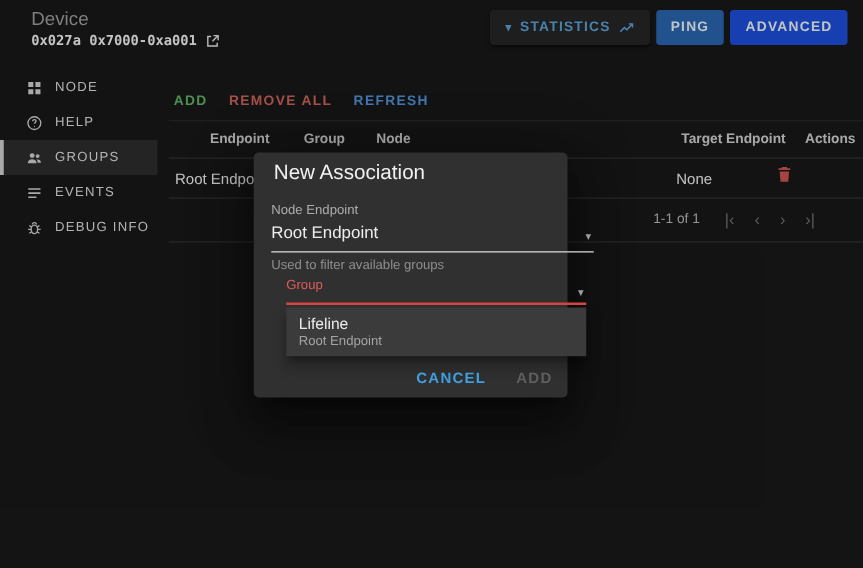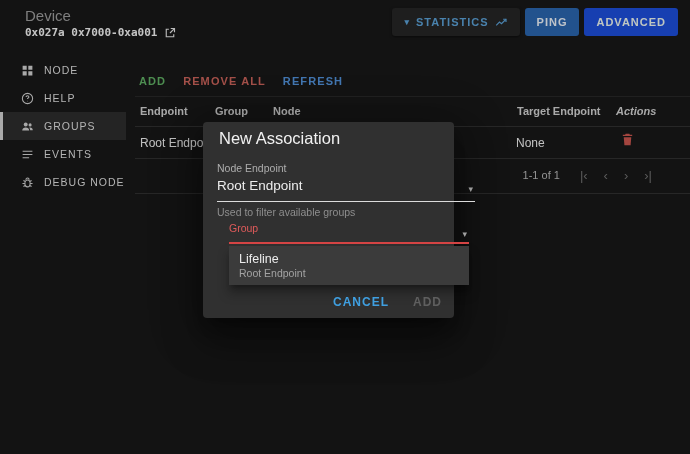--- a/index.html
+++ b/index.html
@@ -33,21 +33,21 @@
   .side-item svg{width:13px;height:13px;flex:none;color:#cfcfcf;display:block;}
 
   
   .toolbar{left:139px;top:75px;display:flex;gap:17px;font-size:11px;font-weight:bold;
            letter-spacing:1.1px;}
   .tb-add{color:#5fae63;cursor:pointer;}
   .tb-remove{color:#c9625a;cursor:pointer;}
   .tb-refresh{color:#5191d8;cursor:pointer;}
 
   
-  .th{top:105px;font-size:11px;font-weight:bold;color:#cfcfcf;}
+  .th{top:105px;font-size:11px;font-weight:bold;color:#cfcfcf;margin-left:28px;}
   .divider{left:135px;right:0;height:1px;background:#303030;}
   .cell{top:136px;font-size:12px;color:#ececec;}
   .trash-btn{left:620px;top:132px;width:16px;height:16px;cursor:pointer;color:#c9554e;}
   .trash-btn svg{width:15px;height:15px;display:block;}
 
   
   .pagination{top:169px;right:38px;display:flex;gap:20px;
               font-size:11px;color:#b5b5b5;}
   .pg-icons{display:flex;gap:16px;color:#6f6f6f;font-size:13px;}
   .pg-icons span{cursor:pointer;line-height:1;}
@@ -142,43 +142,43 @@
         <path d="M2 4h12M2 8h12M2 12h8"></path>
       </svg>
       <span>EVENTS</span>
     </div>
     <div class="side-item">
       <svg viewBox="0 0 16 16" fill="none" stroke="currentColor" stroke-width="1.3">
         <ellipse cx="8" cy="9.2" rx="3.2" ry="4.2"></ellipse>
         <path d="M6 4.5a2 2 0 0 1 4 0"></path>
         <path d="M1.8 9.2h3M11.2 9.2h3M3 5.5l2.3 1.3M13 5.5l-2.3 1.3M3 13l2.3-1.3M13 13l-2.3-1.3"></path>
       </svg>
-      <span>DEBUG NODE</span>
+      <span>DEBUG INFO</span>
     </div>
   </nav>
 
   <div class="abs toolbar">
     <span class="tb-add">ADD</span>
     <span class="tb-remove">REMOVE ALL</span>
     <span class="tb-refresh">REFRESH</span>
   </div>
 
   <div class="abs divider" style="top:96px;background:#282828;"></div>
 
   <span class="abs th" style="left:140px;">Endpoint</span>
   <span class="abs th" style="left:215px;">Group</span>
   <span class="abs th" style="left:273px;">Node</span>
   <span class="abs th" style="left:517px;">Target Endpoint</span>
-  <span class="abs th" style="left:616px;font-style:italic;">Actions</span>
+  <span class="abs th" style="left:616px;">Actions</span>
 
   <div class="abs divider" style="top:126px;"></div>
 
   <div>
     <span class="abs cell" style="left:140px;">Root Endpoint</span>
-    <span class="abs cell" style="left:516px;">None</span>
+    <span class="abs cell" style="left:541px;">None</span>
     <span class="abs trash-btn">
       <svg viewBox="0 0 16 16" fill="currentColor">
         <path d="M6 1.8h4l.5 1H13v1.4H3V2.8h2.5z"></path>
         <path d="M4 5.5h8l-.7 8.7H4.7z"></path>
       </svg>
     </span>
   </div>
 
   <div class="abs divider" style="top:158px;"></div>
 

